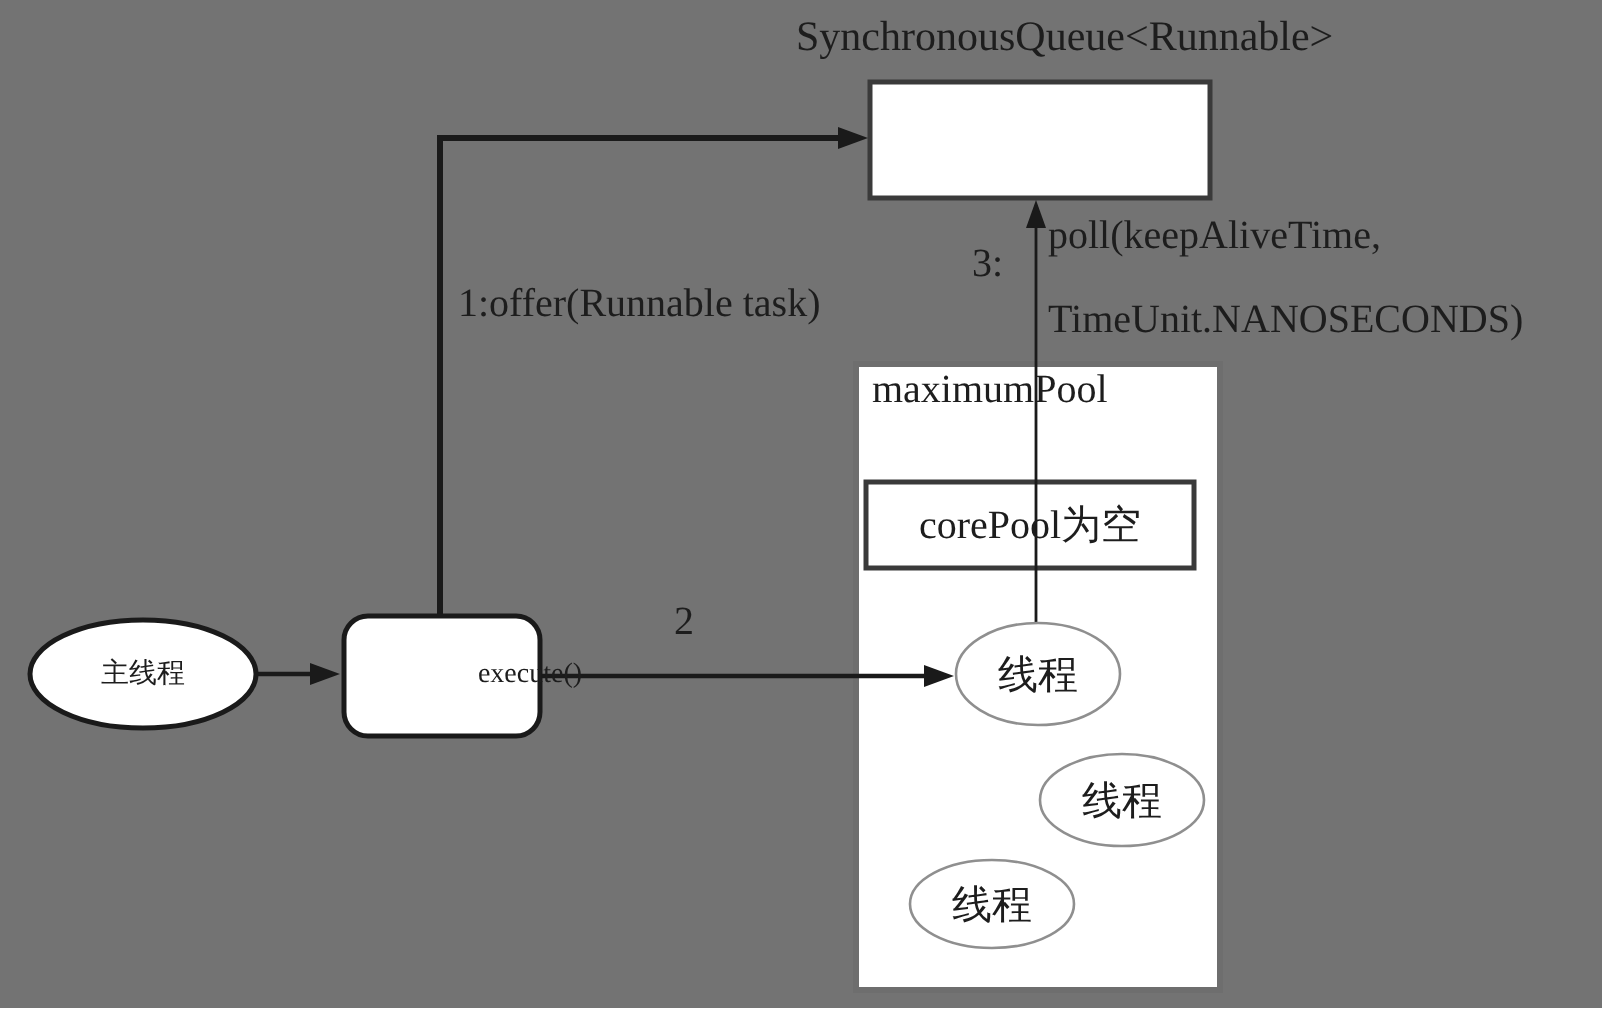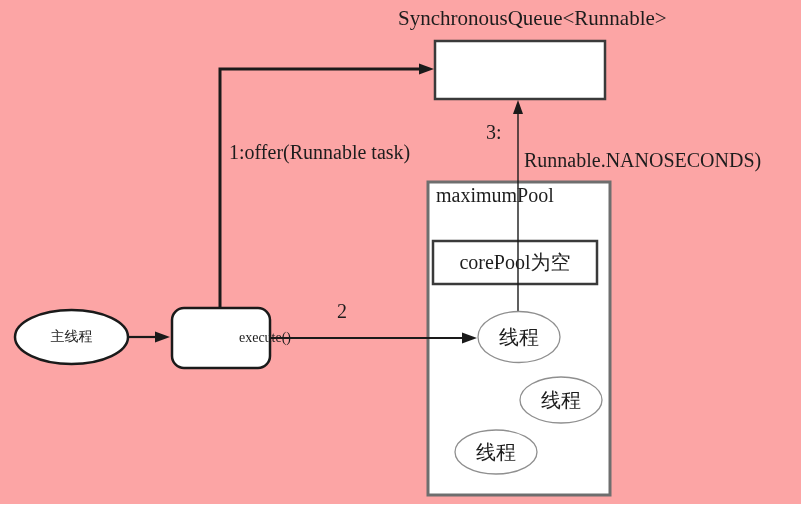--- a/index.html
+++ b/index.html
@@ -1,20 +1,20 @@
 <!DOCTYPE html>
 <html><head>
 <meta charset="utf-8">
 <style>
   html, body { margin: 0; padding: 0; background: #ffffff; }
   .stage {
     position: relative;
     width: 801px;
     height: 504px;
-    background: #fca5a5;
+    background: #737373;
     overflow: hidden;
     font-family: "Liberation Serif", serif;
   }
   .stage svg { position: absolute; left: 0; top: 0; }
   .lbl {
     position: absolute;
     color: #1d1d1d;
     white-space: nowrap;
     font-family: "Liberation Serif", serif;
   }
@@ -63,21 +63,22 @@
     <ellipse cx="519" cy="337" rx="41" ry="25.5" fill="#ffffff" stroke="#8f8f8f" stroke-width="1.3"></ellipse>
     <ellipse cx="561" cy="400" rx="41" ry="23" fill="#ffffff" stroke="#8f8f8f" stroke-width="1.3"></ellipse>
     <ellipse cx="496" cy="452" rx="41" ry="22" fill="#ffffff" stroke="#8f8f8f" stroke-width="1.3"></ellipse>
   </svg>
 
   <div class="lbl f21" style="left:398px; top:6px;">SynchronousQueue&lt;Runnable&gt;</div>
 
   <div class="lbl f20" style="left:229px; top:141px;text-align:right;">1:offer(Runnable task)</div>
 
   <div class="lbl f20" style="left:486px; top:121px;">3:</div>
-  <div class="lbl f20" style="left:524px; top:149px;">Runnable.NANOSECONDS)</div>
+  <div class="lbl f20" style="left:524px; top:107px;">poll(keepAliveTime,</div>
+  <div class="lbl f20" style="left:524px; top:149px;">TimeUnit.NANOSECONDS)</div>
 
   <div class="lbl f20" style="left:337px; top:300px;">2</div>
 
   <div class="lbl f20" style="left:436px; top:184px;">maximumPool</div>
 
   <div class="node-lbl f20" style="left:433px; top:241px; width:164px; height:43px;">corePool为空</div>
 
   <div class="node-lbl f22" style="left:15px; top:310px; width:113px; height:54px;">主线程</div>
 
   <div class="node-lbl f22" style="left:172px; top:308px; width:98px; height:60px;margin-left:44px;">execute()</div>

